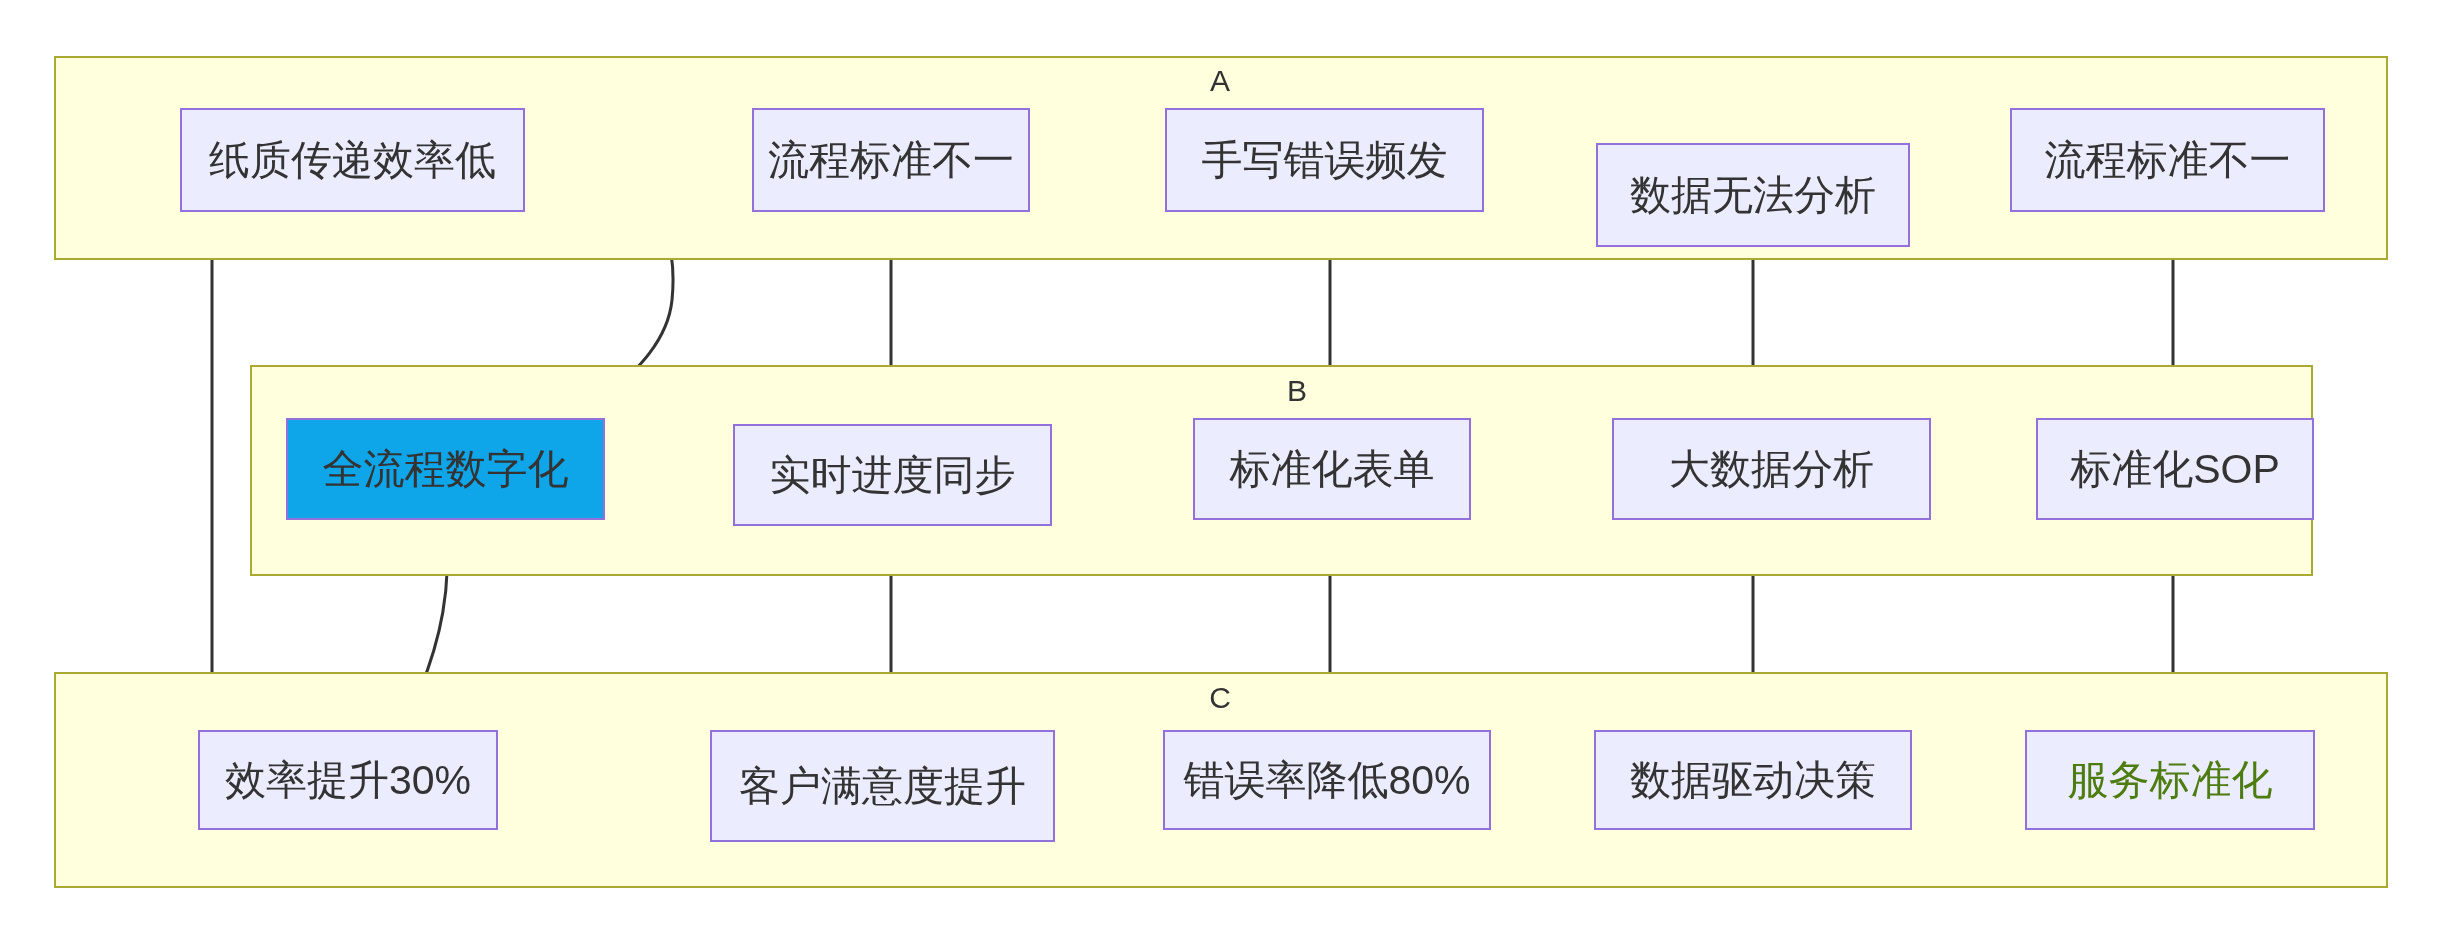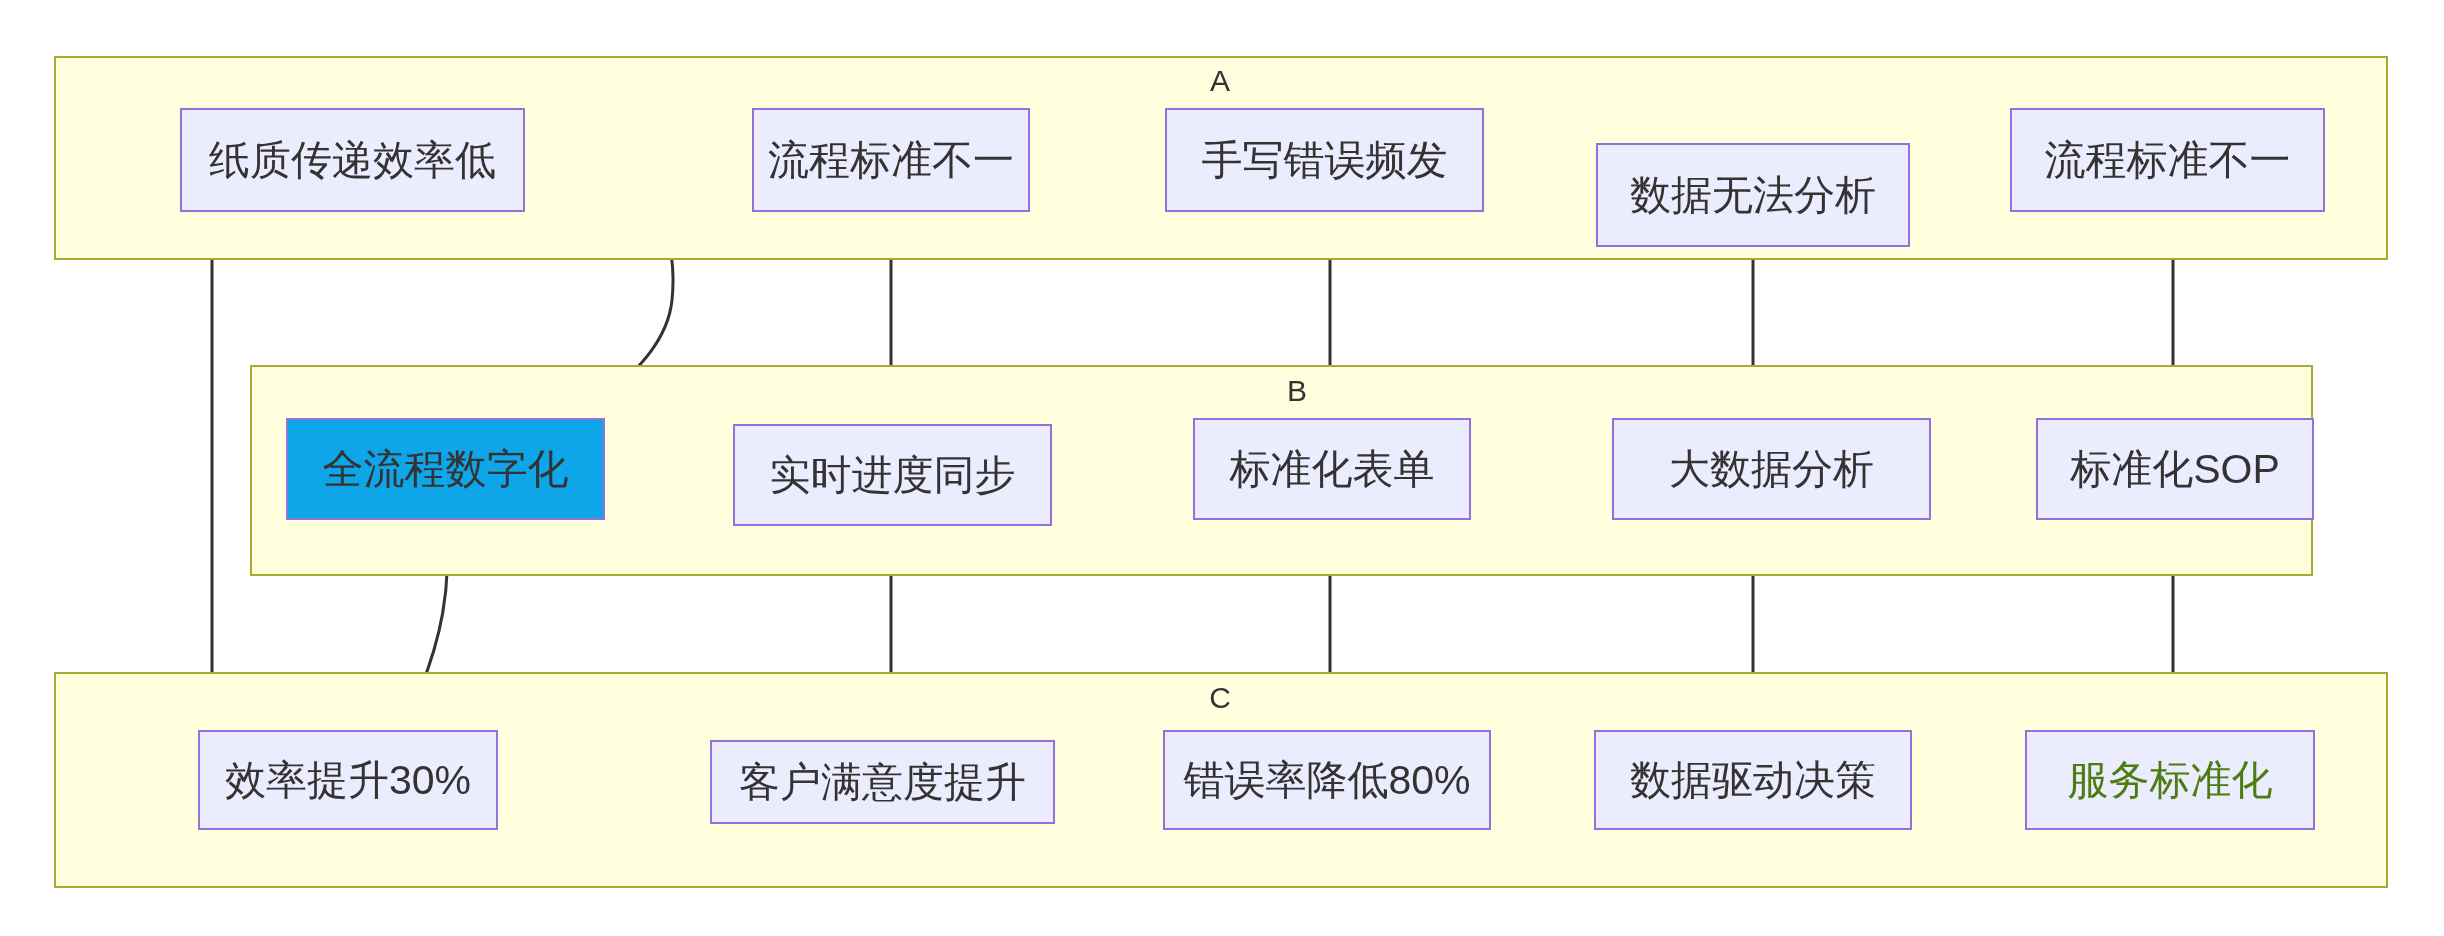--- a/index.html
+++ b/index.html
@@ -94,19 +94,19 @@
       <div class="node" style="left: 752px; top: 108px; width: 278px; height: 104px; background: rgb(236, 236, 255); border-color: rgb(147, 112, 219); color: rgb(51, 51, 51);">流程标准不一</div>
       <div class="node" style="left: 1165px; top: 108px; width: 319px; height: 104px; background: rgb(236, 236, 255); border-color: rgb(147, 112, 219); color: rgb(51, 51, 51);">手写错误频发</div>
       <div class="node" style="left: 1596px; top: 108px; width: 314px; height: 104px; background: rgb(236, 236, 255); border-color: rgb(147, 112, 219); color: rgb(51, 51, 51); margin-top: 35px;">数据无法分析</div>
       <div class="node" style="left: 2010px; top: 108px; width: 315px; height: 104px; background: rgb(236, 236, 255); border-color: rgb(147, 112, 219); color: rgb(51, 51, 51);">流程标准不一</div>
       <div class="node" style="left: 286px; top: 418px; width: 319px; height: 102px; background: #0ea5e9; border-color: rgb(147, 112, 219); color: rgb(51, 51, 51);">全流程数字化</div>
       <div class="node" style="left: 733px; top: 424px; width: 319px; height: 102px; background: rgb(236, 236, 255); border-color: rgb(147, 112, 219); color: rgb(51, 51, 51);">实时进度同步</div>
       <div class="node" style="left: 1193px; top: 418px; width: 278px; height: 102px; background: rgb(236, 236, 255); border-color: rgb(147, 112, 219); color: rgb(51, 51, 51);">标准化表单</div>
       <div class="node" style="left: 1612px; top: 418px; width: 319px; height: 102px; background: rgb(236, 236, 255); border-color: rgb(147, 112, 219); color: rgb(51, 51, 51);">大数据分析</div>
       <div class="node" style="left: 2036px; top: 418px; width: 278px; height: 102px; background: rgb(236, 236, 255); border-color: rgb(147, 112, 219); color: rgb(51, 51, 51);">标准化SOP</div>
       <div class="node" style="left: 198px; top: 730px; width: 300px; height: 100px; background: rgb(236, 236, 255); border-color: rgb(147, 112, 219); color: rgb(51, 51, 51);">效率提升30%</div>
-      <div class="node" style="left: 710px; top: 730px; width: 345px; height: 84px; background: rgb(236, 236, 255); border-color: rgb(147, 112, 219); color: rgb(51, 51, 51); margin-top: 10px;">客户满意度提升</div>
+      <div class="node" style="left: 710px; top: 730px; width: 345px; height: 112px; background: rgb(236, 236, 255); border-color: rgb(147, 112, 219); color: rgb(51, 51, 51);">客户满意度提升</div>
       <div class="node" style="left: 1163px; top: 730px; width: 328px; height: 100px; background: rgb(236, 236, 255); border-color: rgb(147, 112, 219); color: rgb(51, 51, 51);">错误率降低80%</div>
       <div class="node" style="left: 1594px; top: 730px; width: 318px; height: 100px; background: rgb(236, 236, 255); border-color: rgb(147, 112, 219); color: rgb(51, 51, 51);">数据驱动决策</div>
       <div class="node" style="left: 2025px; top: 730px; width: 290px; height: 100px; background: rgb(236, 236, 255); border-color: rgb(147, 112, 219); color: #4d7c0f;">服务标准化</div>
     </div>
 
 </div>
 
 </body></html>

